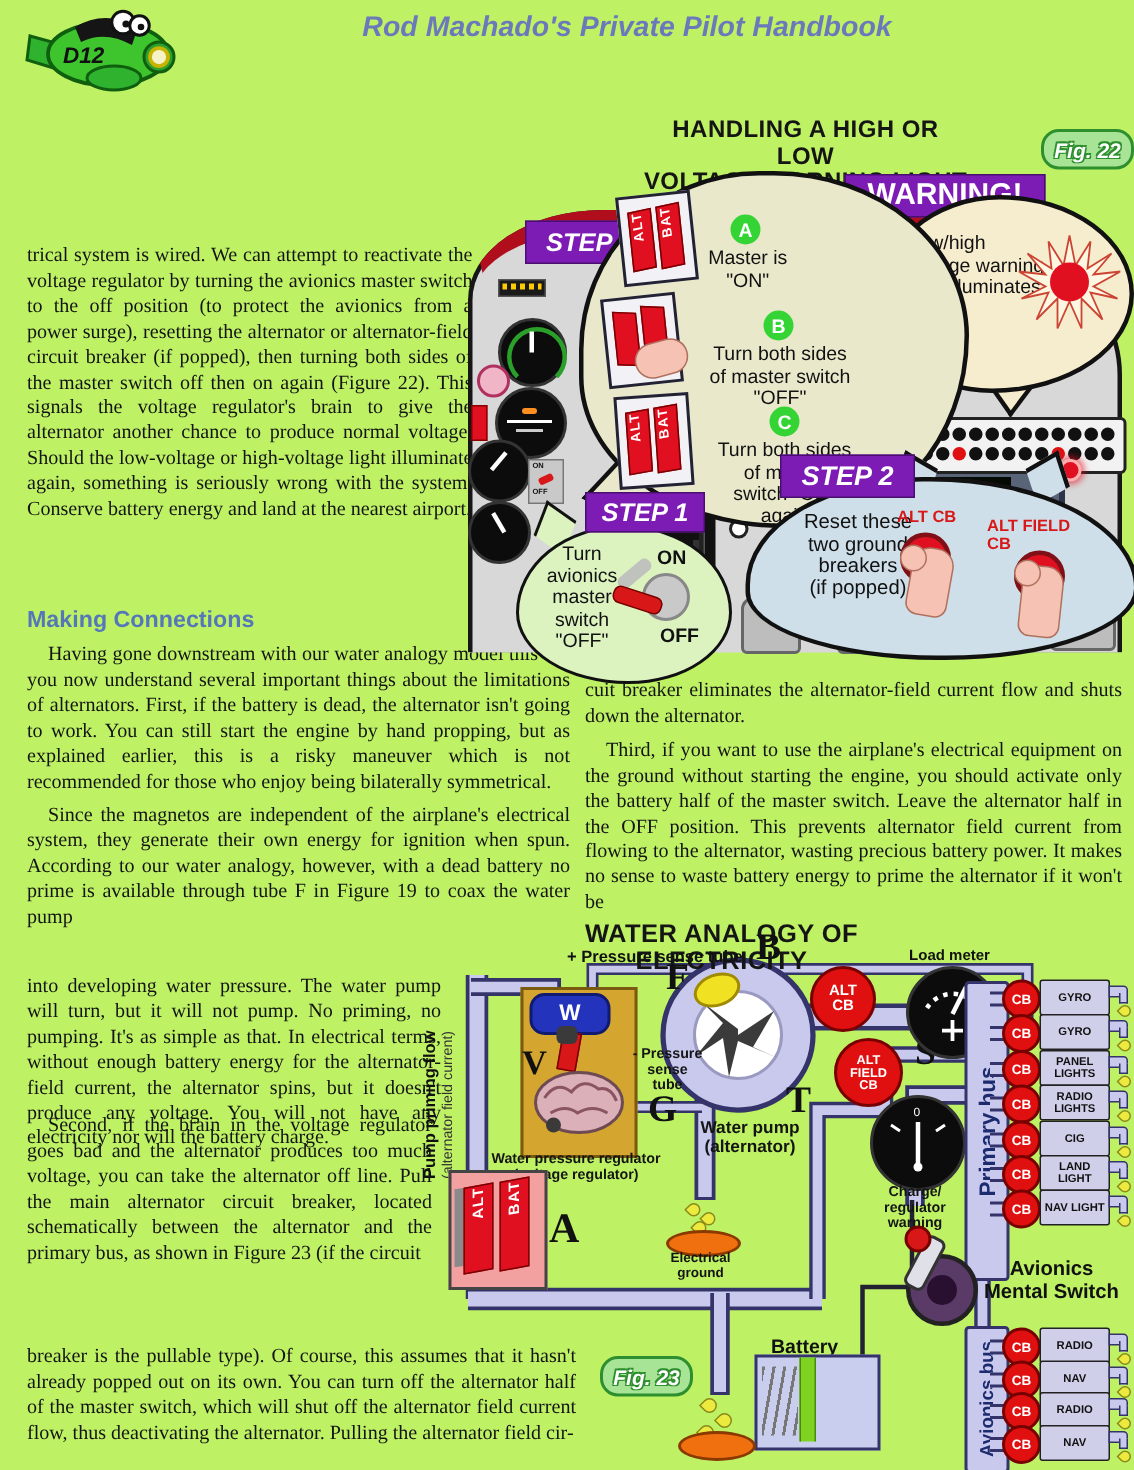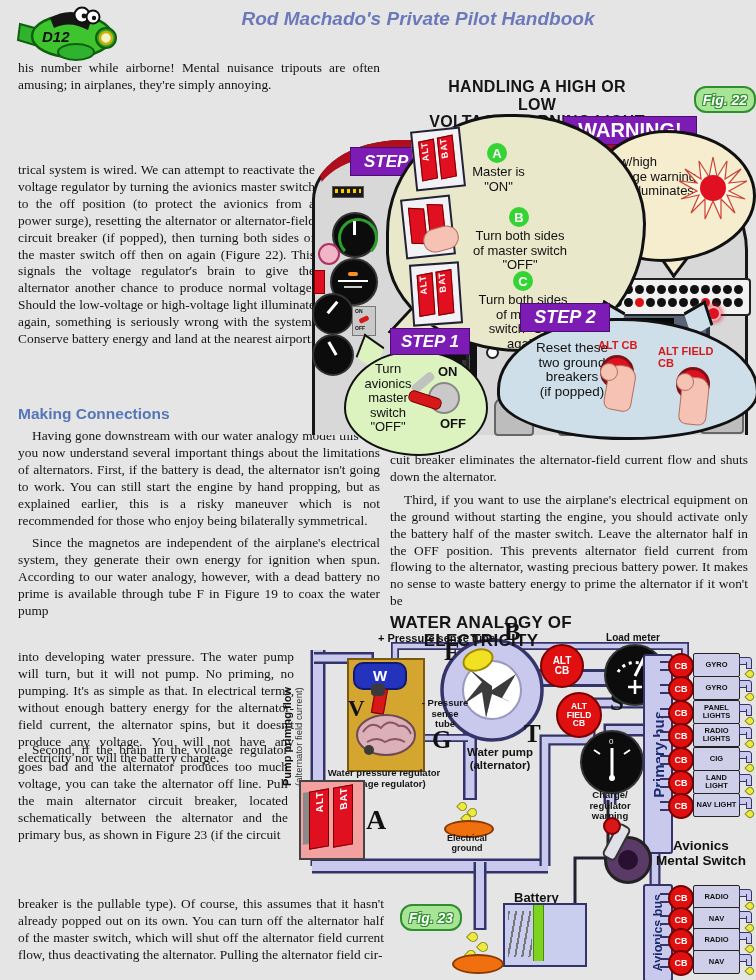--- a/index.html
+++ b/index.html
@@ -1,16 +1,16 @@
 <!DOCTYPE html>
 <html><head>
 <meta charset="utf-8">
 <style>
   html,body{margin:0;padding:0;background:#888;}
-  .page{position:relative;width:756px;height:980px;background:#e5e5e5;overflow:hidden;
+  .page{position:relative;width:756px;height:980px;background:#bef264;overflow:hidden;
         font-family:"Liberation Serif",serif;color:#141414;}
   .abs{position:absolute;}
   .btxt{font-size:13.4px;line-height:16.9px;text-align:justify;}
   .btxt p{margin:0 0 6px 0;}
   .ind{text-indent:14px;}
   .hdr-title{font-family:"Liberation Sans",sans-serif;font-weight:bold;font-style:italic;
              font-size:19px;color:#6b79bb;text-align:center;}
   .sect-head{font-family:"Liberation Sans",sans-serif;font-weight:bold;font-size:15.5px;color:#5577b8;}
   .figttl{font-family:"Liberation Sans",sans-serif;font-weight:bold;font-size:16px;line-height:17.5px;
           color:#151515;text-align:center;letter-spacing:.3px;}
@@ -70,21 +70,20 @@
       <circle cx="70" cy="12" r="2.4" fill="#111"></circle>
         <circle cx="80" cy="14" r="2.2" fill="#111"></circle>
       <ellipse cx="62" cy="48" rx="18" ry="8" fill="#2fb32f" stroke="#0f5f0f" stroke-width="2"></ellipse>
       <circle cx="92" cy="34" r="10" fill="#2da02d" stroke="#0f5f0f" stroke-width="2"></circle>
       <circle cx="92" cy="34" r="6" fill="#f5f2c8" stroke="#c8b300" stroke-width="2.5"></circle>
       <text x="28" y="38" font-family="Liberation Sans,sans-serif" font-weight="bold" font-style="italic" font-size="15" fill="#111">D12</text>
     </svg>
   </div>
 
   <div class="abs btxt" style="left:18px;top:60px;width:362px;">
-    <p>his number while airborne! Mental nuisance tripouts are often amusing; in airplanes, they're simply annoying.</p>
   </div>
   <div class="abs btxt" style="left:18px;top:162px;width:297px;">
     <p>trical system is wired. We can attempt to reactivate the voltage regulator by turning the avionics master switch to the off position (to protect the avionics from a power surge), resetting the alternator or alternator-field circuit breaker (if popped), then turning both sides of the master switch off then on again (Figure 22). This signals the voltage regulator's brain to give the alternator another chance to produce normal voltage. Should the low-voltage or high-voltage light illuminate again, something is seriously wrong with the system. Conserve battery energy and land at the nearest airport.</p>
   </div>
   <div class="abs sect-head" style="left:18px;top:405px;">Making Connections</div>
   <div class="abs btxt" style="left:18px;top:428px;width:362px;">
     <p class="ind">Having gone downstream with our water analogy model this far, you now understand several important things about the limitations of alternators. First, if the battery is dead, the alternator isn't going to work. You can still start the engine by hand propping, but as explained earlier, this is a risky maneuver which is not recommended for those who enjoy being bilaterally symmetrical.</p>
     <p class="ind">Since the magnetos are independent of the airplane's electrical system, they generate their own energy for ignition when spun. According to our water analogy, however, with a dead battery no prime is available through tube F in Figure 19 to coax the water pump</p>
   </div>
   <div class="abs btxt" style="left:18px;top:649px;width:276px;">

